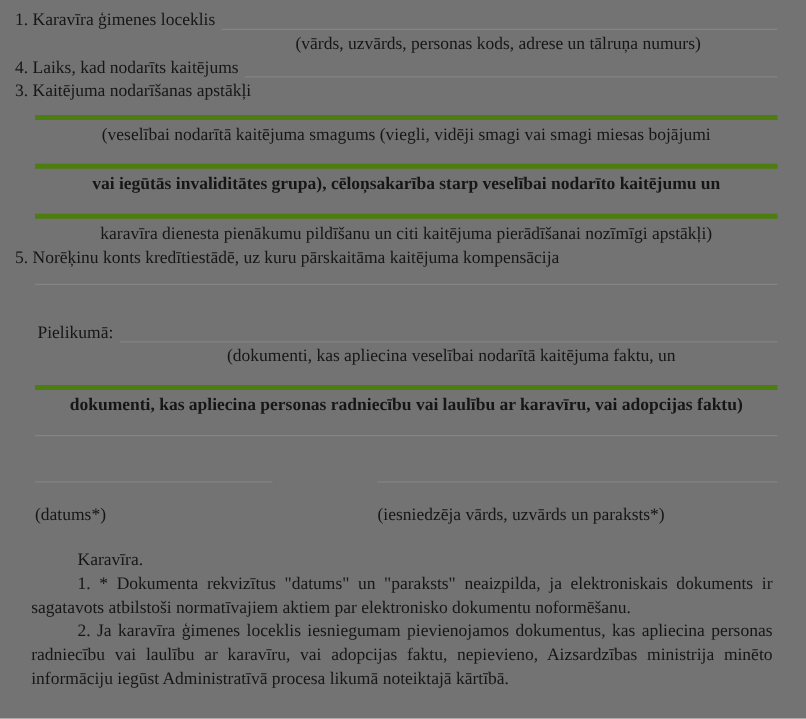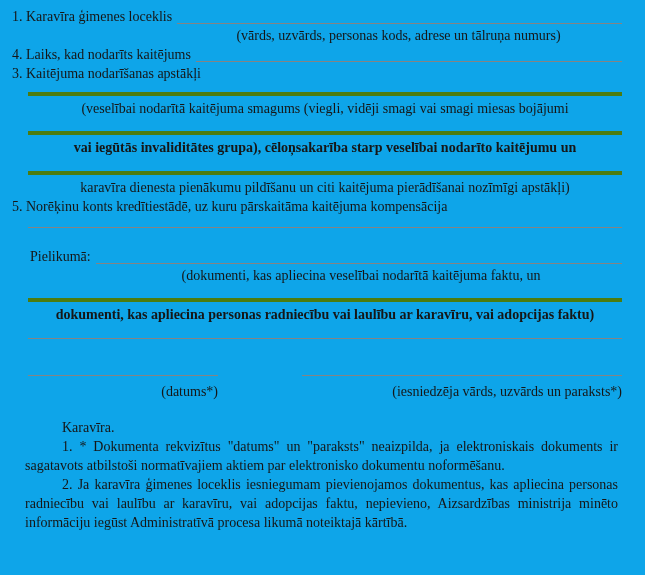--- a/index.html
+++ b/index.html
@@ -5,21 +5,21 @@
   html, body {
     margin: 0;
     padding: 0;
     background: #ffffff;
   }
   .page {
     position: relative;
     width: 645px;
     height: 575px;
     box-sizing: border-box;
-    background: #0ea5e9;
+    background: #737373;
     color: #161616;
     font-family: "Liberation Serif", "DejaVu Serif", serif;
     font-size: 14px;
     line-height: 19px;
     padding-top: 7px;
     overflow: hidden;
   }
   .row {
     display: flex;
     align-items: flex-end;
@@ -55,30 +55,30 @@
     margin-left: 28px;
     margin-right: 23px;
     border-top: 1px solid #848484;
     height: 0;
   }
   .mt9  { margin-top: 9px; }
   .mt13 { margin-top: 13px; font-weight: bold; }
   .mt14 { margin-top: 14px; }
   .mt15 { margin-top: 15px; }
   .mt11 { margin-top: 11px; }
-  .mt19 { margin-top: 19px; }
+  .mt19 { margin-top: 29px; }
   .row-piel { padding-left: 30px; }
   .sig-row {
     display: flex;
     margin: 36px 23px 0 28px;
   }
   .sig-col {
     border-top: 1px solid #848484;
-    padding-top: 6px;
-    text-align: right;
+    padding-top: 17px;
+    text-align: left;
   }
   .sig-date { width: 190px; }
   .sig-gap  { width: 84px; }
   .sig-submitter { flex: 1; }
   .notes {
     margin: 17px 27px 0 25px;
   }
   .notes-heading {
     padding-left: 37px;
   }

